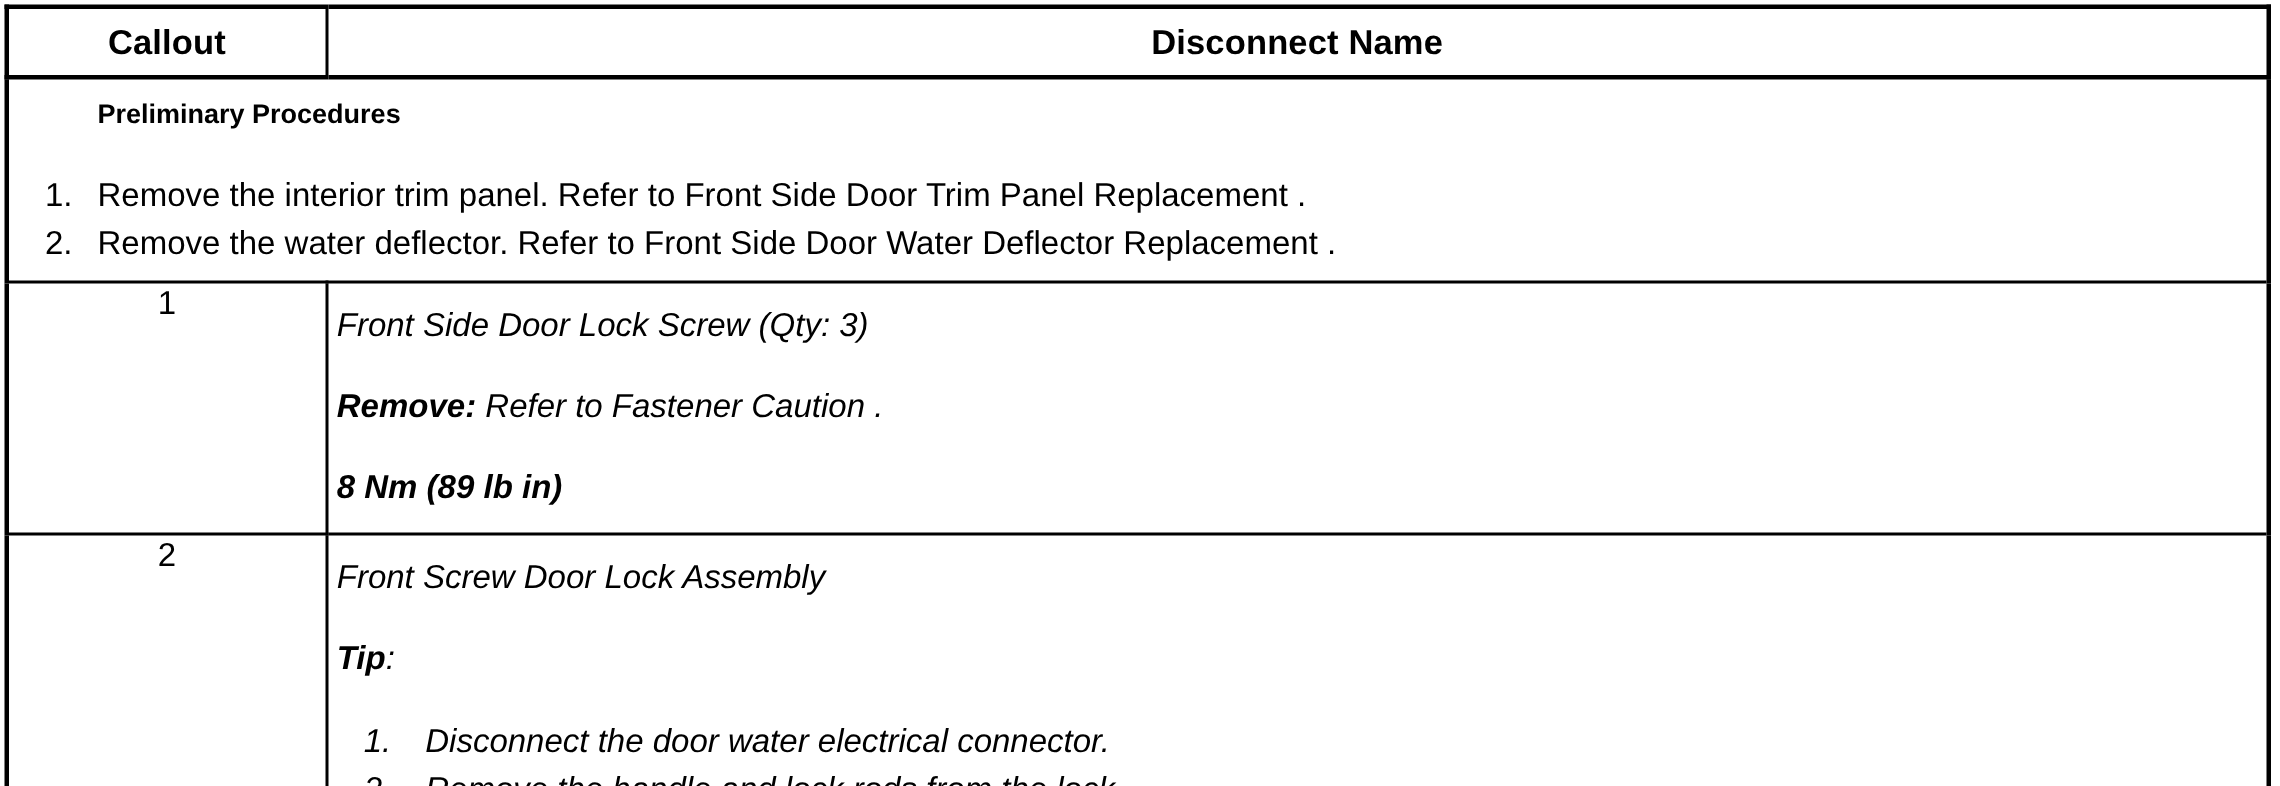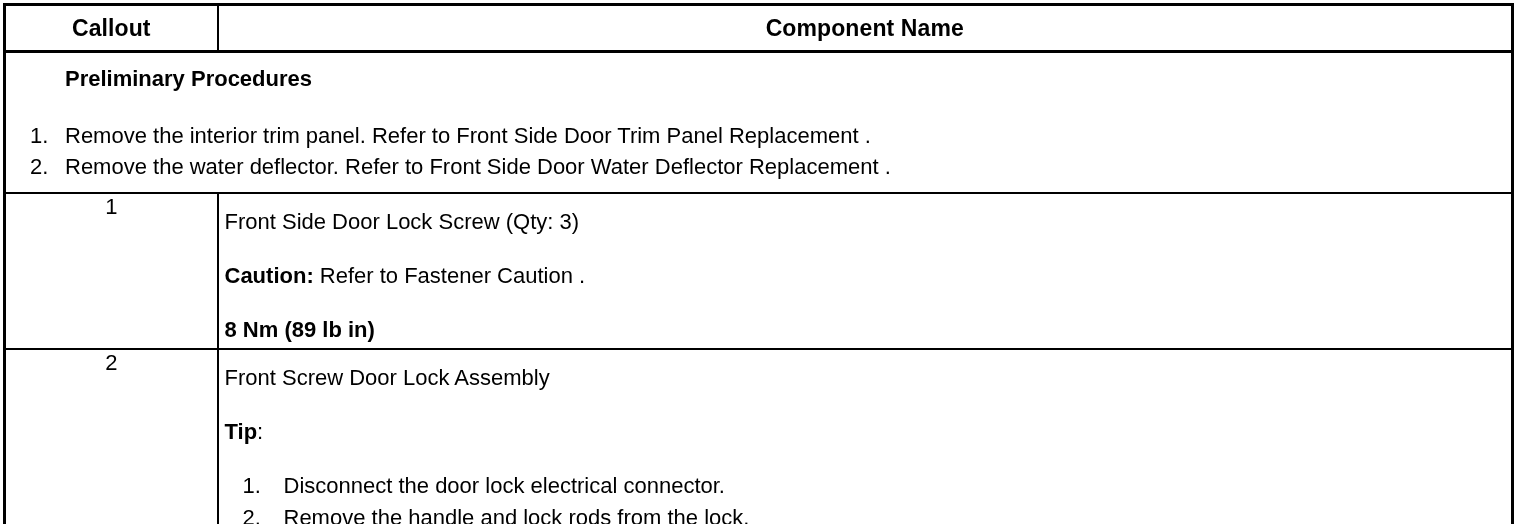--- a/index.html
+++ b/index.html
@@ -72,42 +72,43 @@
     vertical-align: middle;
     font-size: 22px;
     font-weight: normal;
   }
 
   
   td.content {
     padding: 0;
   }
   .cbody {
-    padding: 14px 10px 3px 6px;
+    padding: 14px 10px 16px 6px;
     font-size: 22px;
     line-height: 1.28;
+    font-style: italic;
   }
   .cbody .line {
     margin: 0 0 26px 0;
     white-space: nowrap;
   }
   .cbody .line:last-child { margin-bottom: 0; }
   .cbody .line.tight { margin-bottom: 24px; }
 
   .b { font-weight: bold; }
 
   
   td.prelim {
     padding: 0;
   }
   .prelim-body {
     padding: 12px 10px 10px 0;
   }
   .prelim-title {
-    font-size: 22px;
+    font-size: 18px;
     font-weight: bold;
     margin: 0 0 0 59px;
     line-height: 1.3;
     white-space: nowrap;
   }
   ol.prelim-list {
     list-style: none;
     margin: 26px 0 0 0;
     padding: 0;
     font-size: 22px;
@@ -154,21 +155,21 @@
 
   <table class="proc-table">
     <colgroup>
       <col class="c-callout">
       <col class="c-name">
     </colgroup>
 
     <thead>
       <tr>
         <th class="hdr">Callout</th>
-        <th class="hdr">Component Name</th>
+        <th class="hdr">Disconnect Name</th>
       </tr>
     </thead>
 
     <tbody>
 
       <tr>
         <td class="prelim" colspan="2">
           <div class="prelim-body">
             <div class="prelim-title">Preliminary Procedures</div>
             <ol class="prelim-list">
@@ -184,39 +185,39 @@
           </div>
         </td>
       </tr>
 
       <tr>
         <td class="callout">1</td>
         <td class="content">
           <div class="cbody">
             <div class="line">Front Side Door Lock Screw (Qty: 3)</div>
             <div class="line">
-              <span class="b">Caution:</span><span> Refer to Fastener Caution .</span>
+              <span class="b">Remove:</span><span> Refer to Fastener Caution .</span>
             </div>
             <div class="line b">8 Nm (89 lb in)</div>
           </div>
         </td>
       </tr>
 
       <tr>
         <td class="callout">2</td>
         <td class="content">
           <div class="cbody">
             <div class="line">Front Screw Door Lock Assembly</div>
             <div class="line tight">
               <span class="b">Tip</span><span>:</span>
             </div>
             <ol class="sub-list">
               <li>
                 <span class="num">1.</span>
-                <span class="txt">Disconnect the door lock electrical connector.</span>
+                <span class="txt">Disconnect the door water electrical connector.</span>
               </li>
               <li>
                 <span class="num">2.</span>
                 <span class="txt">Remove the handle and lock rods from the lock.</span>
               </li>
             </ol>
           </div>
         </td>
       </tr>
 

